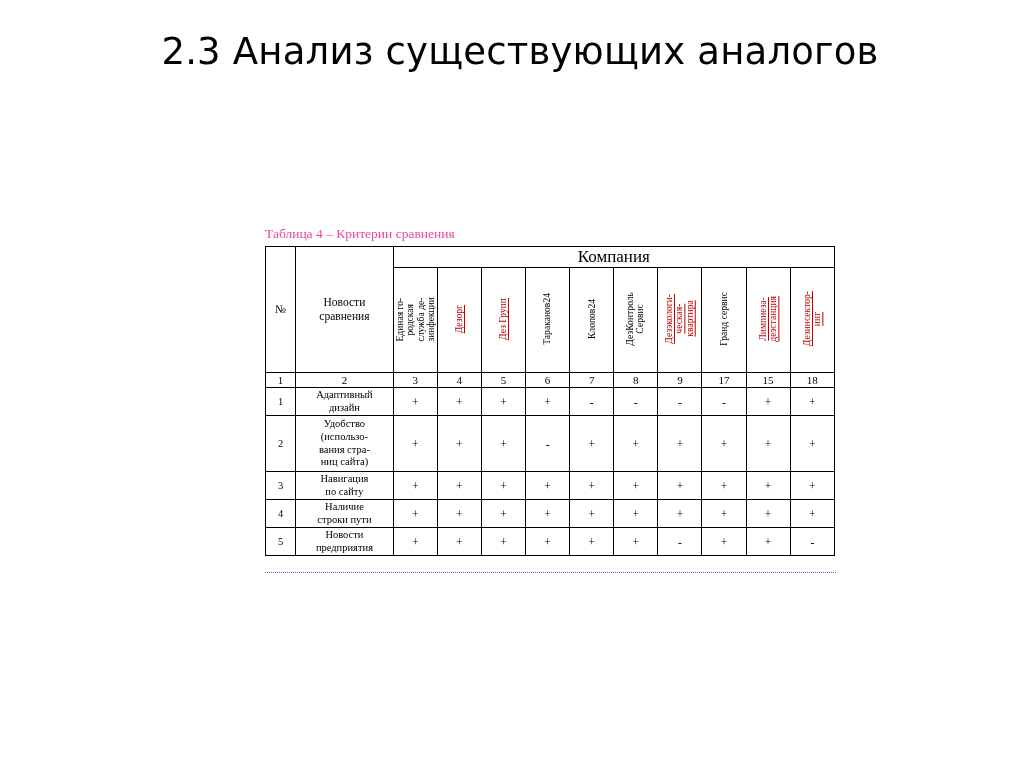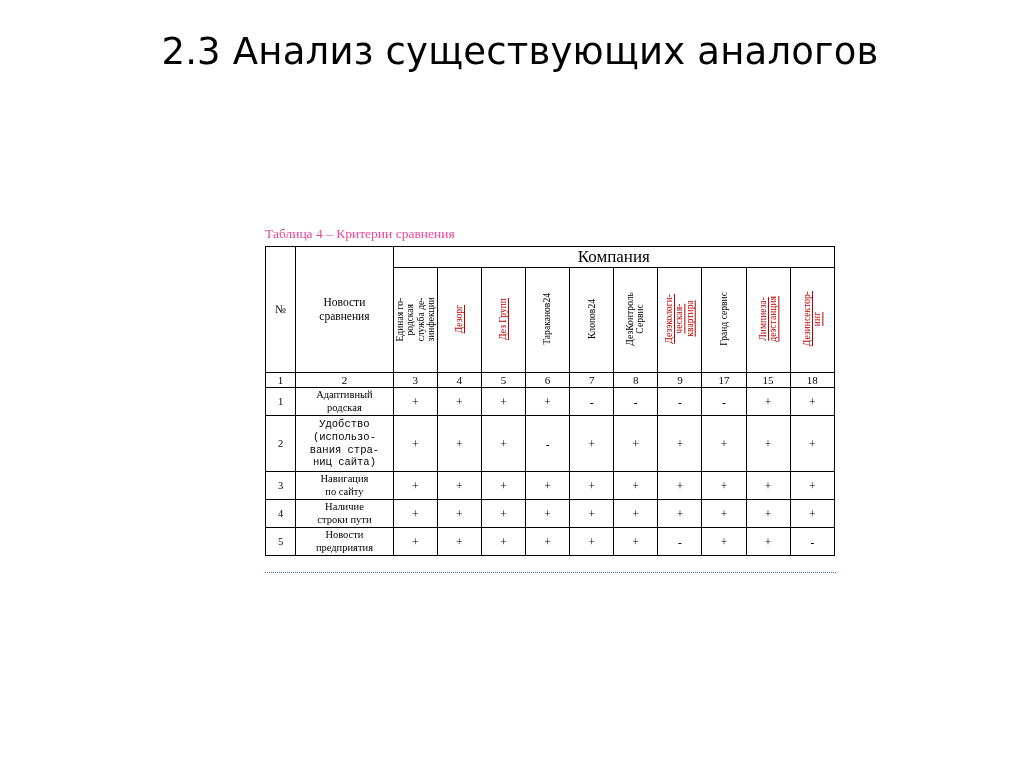--- a/index.html
+++ b/index.html
@@ -190,36 +190,36 @@
         <td>8</td>
         <td>9</td>
         <td>17</td>
         <td>15</td>
         <td>18</td>
       </tr>
 
       <tr class="r1">
         <td class="idx">1</td>
         <td class="crit" style="white-space: pre-line;">Адаптивный
-родская</td>
+дизайн</td>
         <td class="mark">+</td>
         <td class="mark">+</td>
         <td class="mark">+</td>
         <td class="mark">+</td>
         <td class="mark">-</td>
         <td class="mark">-</td>
         <td class="mark">-</td>
         <td class="mark">-</td>
         <td class="mark">+</td>
         <td class="mark">+</td>
       </tr>
 
       <tr class="r2">
         <td class="idx">2</td>
-        <td class="crit" style="white-space: pre-line; font-family: Liberation Mono, monospace;">Удобство
+        <td class="crit" style="white-space: pre-line;">Удобство
 (использо-
 вания стра-
 ниц сайта)</td>
         <td class="mark">+</td>
         <td class="mark">+</td>
         <td class="mark">+</td>
         <td class="mark">-</td>
         <td class="mark">+</td>
         <td class="mark">+</td>
         <td class="mark">+</td>

